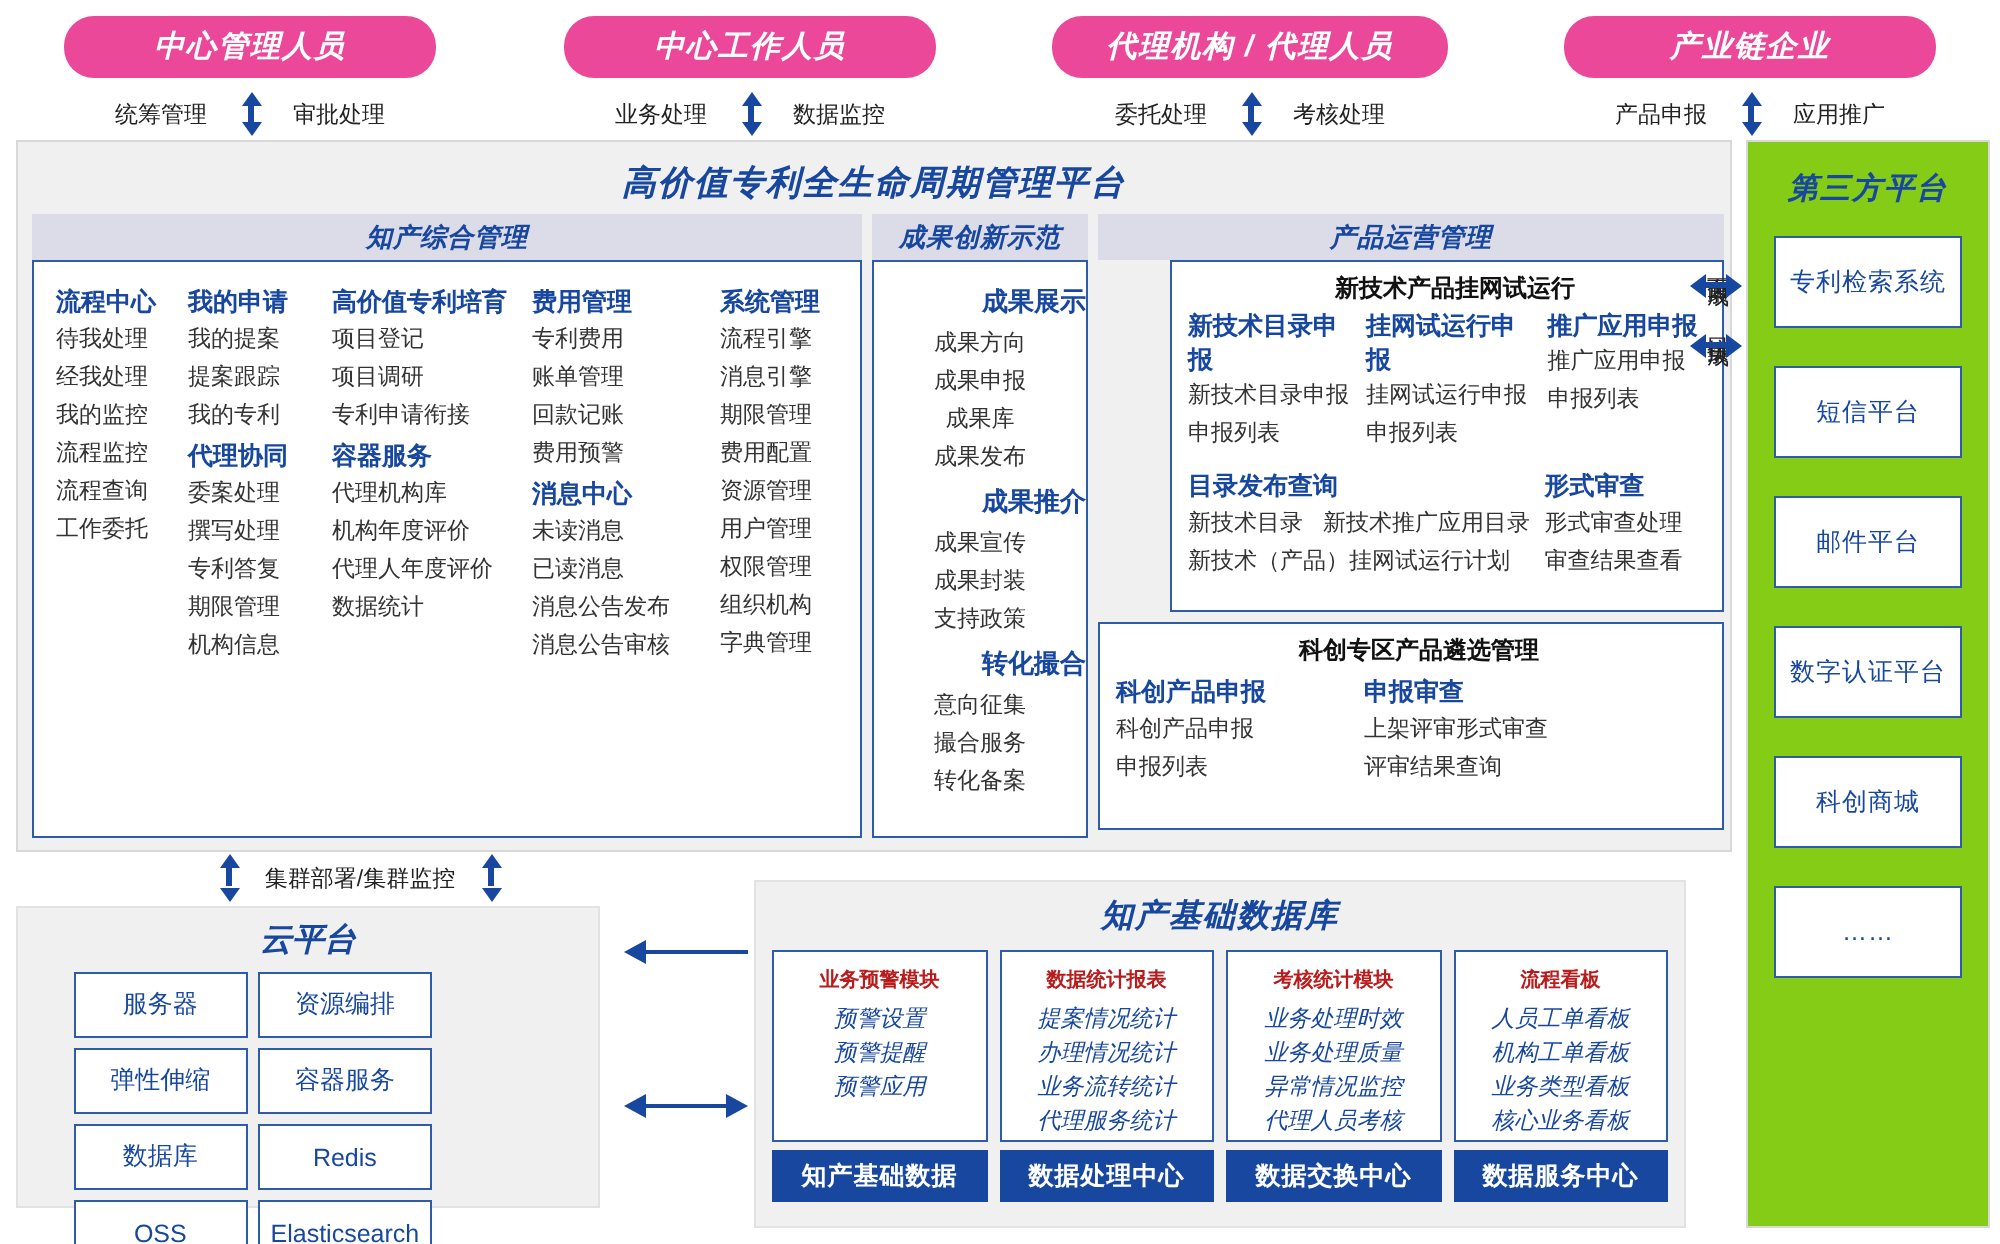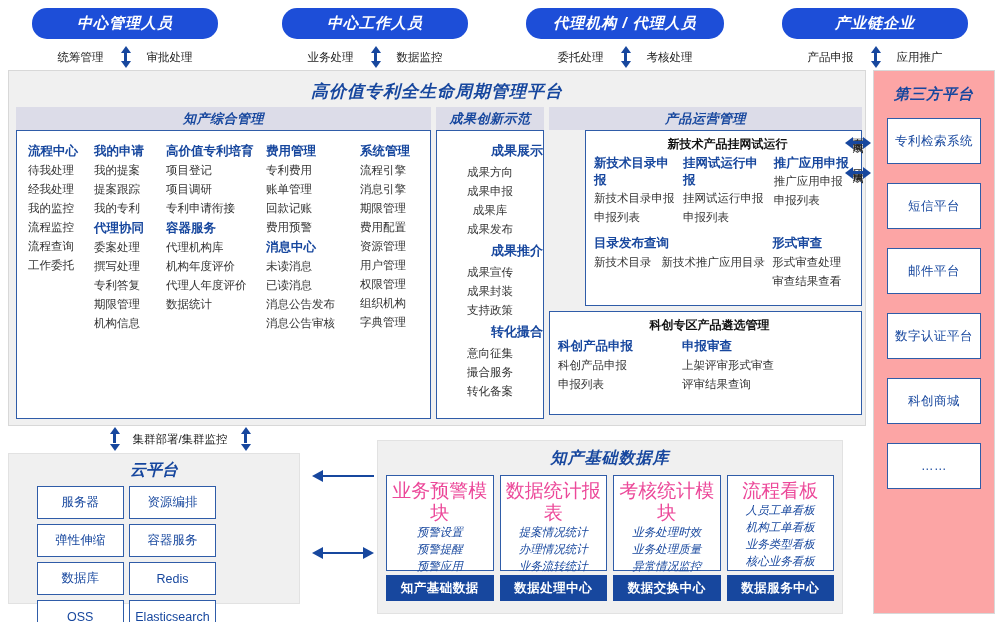--- a/index.html
+++ b/index.html
@@ -8,21 +8,21 @@
     width:1000px; height:622px;
     font-family:"Liberation Sans","DejaVu Sans",sans-serif;
     color:#222; position:relative; overflow:hidden;
   }
   .canvas { position:relative; width:1000px; height:622px; }
 
   
   .roles { position:absolute; left:0; top:8px; width:1000px; height:32px; display:flex; }
   .role-cell { flex:1; display:flex; justify-content:center; }
   .role-box {
-    width:186px; height:31px; background:#1d4ed8; color:#fff;
+    width:186px; height:31px; background:#ec4899; color:#fff;
     font-size:15px; font-weight:bold; letter-spacing:1px;
     display:flex; align-items:center; justify-content:center;
     font-style:italic;
     border-radius:15px;
   }
   .role-cell:nth-child(3) .role-box { width:198px; }
   .role-cell:nth-child(4) .role-box { width:186px; }
 
   .rolesub { position:absolute; left:0; top:45px; width:1000px; height:24px; display:flex; }
   .rolesub-cell { flex:1; display:flex; align-items:center; justify-content:center; gap:16px; }
@@ -97,21 +97,21 @@
   .hdouble::before, .hdouble::after {
     content:""; position:absolute; top:1px; width:0; height:0; border-top:6px solid transparent; border-bottom:6px solid transparent;
   }
   .hdouble::before { left:0; border-right:8px solid #17479E; }
   .hdouble::after  { right:0; border-left:8px solid #17479E; }
   .hdouble i { position:absolute; left:6px; top:5px; width:14px; height:3px; background:#17479E; display:block; }
 
   
   .thirdparty {
     position:absolute; left:873px; top:70px; width:122px; height:544px;
-    background:#fca5a5; border:1px solid #D8D8D8;
+    background:#84cc16; border:1px solid #D8D8D8;
   }
   .tp-title {
     text-align:center; font-size:15px; font-weight:bold; font-style:italic;
     color:#17479E; padding-top:14px; letter-spacing:1px;
   }
   .tp-list { margin-top:14px; display:flex; flex-direction:column; align-items:center; gap:19px; }
   .tp-box {
     width:94px; height:46px; background:#fff; border:1px solid #2F5CA8;
     display:flex; align-items:center; justify-content:center;
     font-size:12.5px; color:#17479E; letter-spacing:.5px;
@@ -149,21 +149,21 @@
   .database {
     position:absolute; left:377px; top:440px; width:466px; height:174px;
     background:#F0F0F0; border:1px solid #E2E2E2;
   }
   .db-title { text-align:center; font-size:16px; font-weight:bold; font-style:italic; color:#17479E; padding-top:7px; letter-spacing:1px; }
   .db-cols { margin:6px auto 0; width:448px; display:flex; gap:6px; }
   .db-col { width:108px; }
   .db-card {
     background:#fff; border:1px solid #2F5CA8; height:96px; padding-top:4px; text-align:center;
   }
-  .db-card .h { font-size:19px; font-weight:normal; color:#ec4899; line-height:22px; }
+  .db-card .h { font-size:10px; font-weight:bold; color:#b91c1c; line-height:22px; }
   .db-card .it { font-size:11.5px; color:#17479E; line-height:17px;font-style:italic; }
   .db-foot {
     margin-top:4px; background:#17479E; color:#fff; height:26px;
     display:flex; align-items:center; justify-content:center;
     font-size:12.5px; font-weight:bold; letter-spacing:.5px;
   }
 </style>
 </head>
 <body>
 
@@ -325,20 +325,21 @@
               <div class="item">申报列表</div>
             </div>
           </div>
           <div class="row3" style="margin-top:6px;">
             <div class="col" style="width:200px;">
               <div class="gtitle">目录发布查询</div>
               <div class="inline2">
                 <span class="item">新技术目录</span>
                 <span class="item">新技术推广应用目录</span>
               </div>
+              <div class="item">新技术（产品）挂网试运行计划</div>
             </div>
             <div class="col cw3">
               <div class="gtitle">形式审查</div>
               <div class="item">形式审查处理</div>
               <div class="item">审查结果查看</div>
             </div>
           </div>
         </div>
 
         <div class="sub-box sb2">

